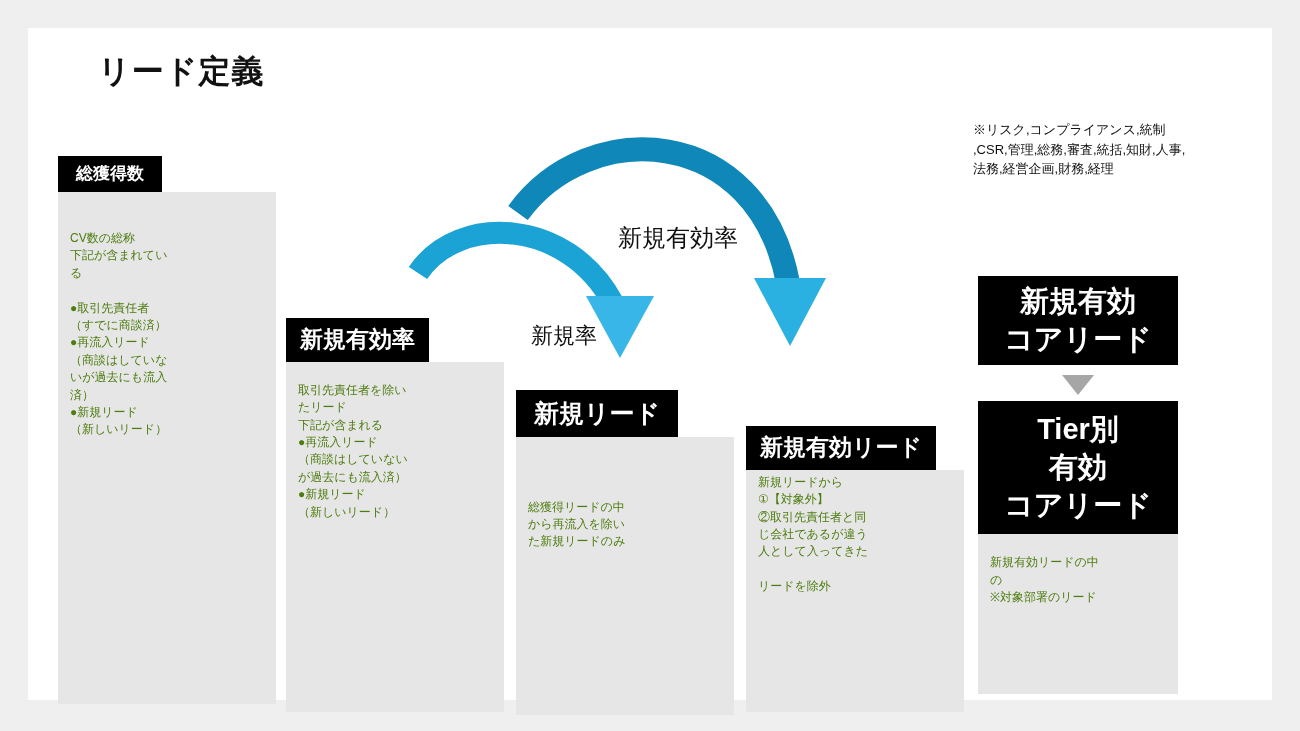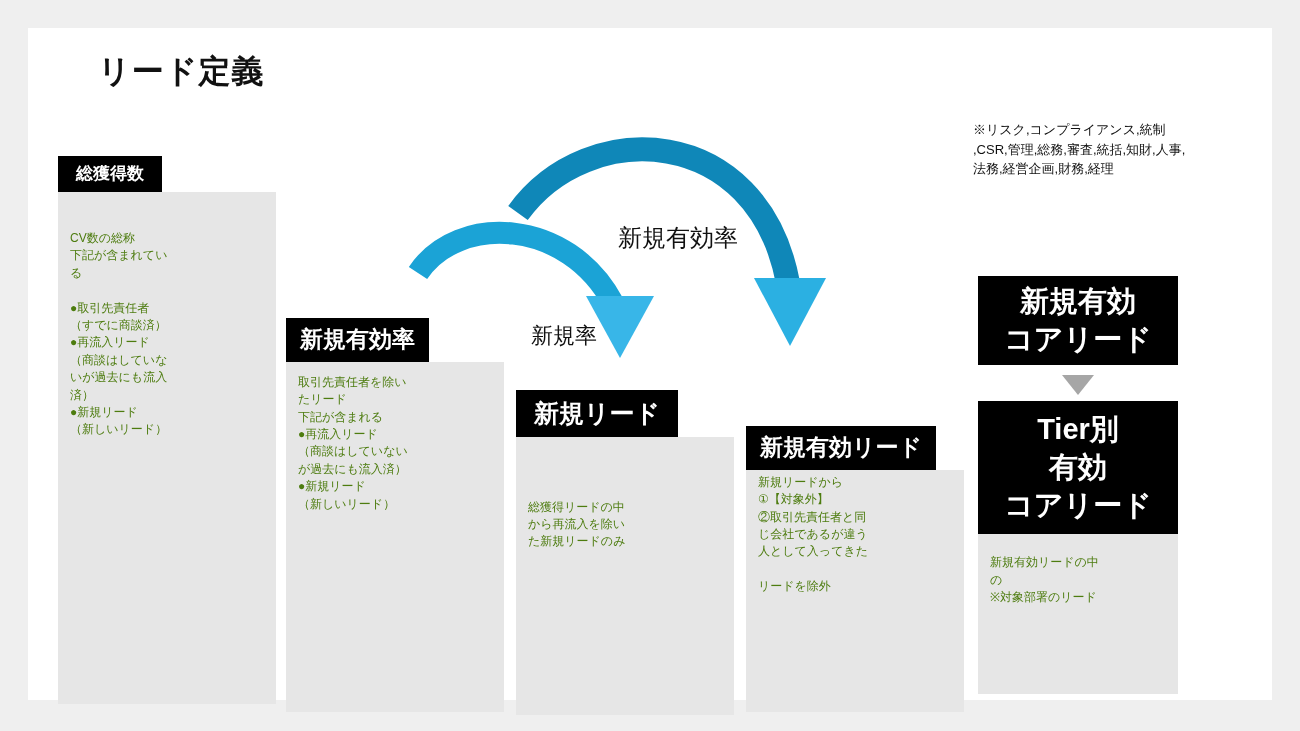--- a/index.html
+++ b/index.html
@@ -55,21 +55,21 @@
     box-sizing: border-box;
     padding: 14px 12px 12px 12px;
   }
 
   
   #col-total { left: 30px; top: 128px; width: 218px; }
   #col-total .col-header { font-size: 17px; padding: 7px 18px; }
   #col-total .col-body { height: 512px; padding-top: 38px; }
 
   #col-totallead { left: 258px; top: 290px; width: 218px; }
-  #col-totallead .col-body { height: 350px; padding-top: 12px; }
+  #col-totallead .col-body { height: 350px; padding-top: 20px; }
 
   #col-new { left: 488px; top: 362px; width: 218px; }
   #col-new .col-header { font-size: 25px; padding: 7px 18px; }
   #col-new .col-body { height: 278px; padding-top: 62px; }
 
   #col-neweff { left: 718px; top: 398px; width: 218px; }
   #col-neweff .col-body { height: 242px; padding-top: 4px; }
 
   #col-core { left: 950px; top: 248px; width: 200px; }
   #col-core .col-header { font-size: 29px; text-align: center; display: block; }

